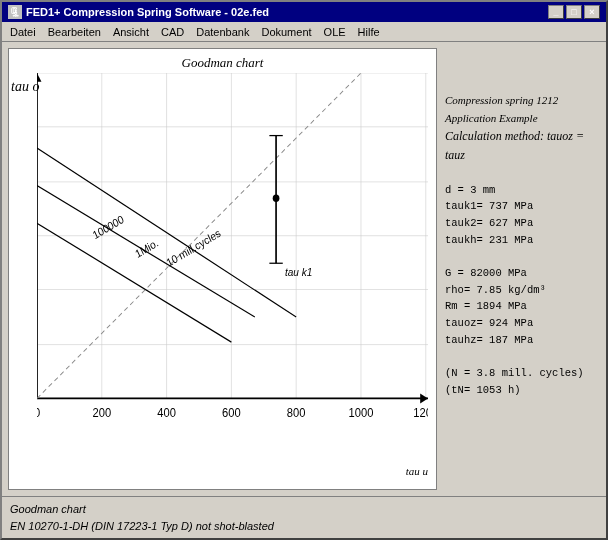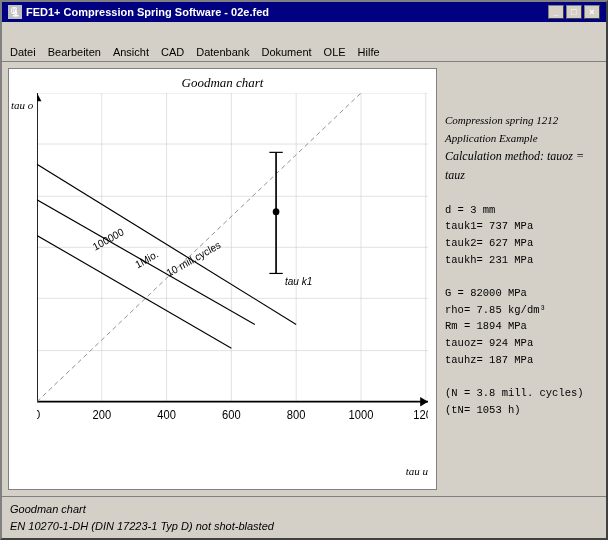--- a/index.html
+++ b/index.html
@@ -65,21 +65,20 @@
       cursor: pointer;
     }
     .menu-bar {
       background: #d4d0c8;
       display: flex;
       align-items: center;
       height: 20px;
       padding: 1px 2px;
       border-bottom: 1px solid #808080;
       flex-shrink: 0;
-      margin-top: 20px;
     }
     .menu-item {
       padding: 2px 6px;
       font-size: 11px;
       cursor: pointer;
       white-space: nowrap;
     }
     .content-area {
       display: flex;
       flex: 1;
@@ -109,21 +108,21 @@
       font-family: 'Courier New', monospace;
       padding: 4px 0;
     }
     .right-panel .section {
       margin-bottom: 8px;
     }
     .axis-label-y {
       position: absolute;
       left: 2px;
       top: 30px;
-      font-size: 11px;
+      font-size: 14px;
       font-style: italic;
       font-family: 'Times New Roman', serif;
       writing-mode: horizontal-tb;
     }
     .axis-label-x {
       position: absolute;
       bottom: 12px;
       right: 8px;
       font-size: 11px;
       font-style: italic;

